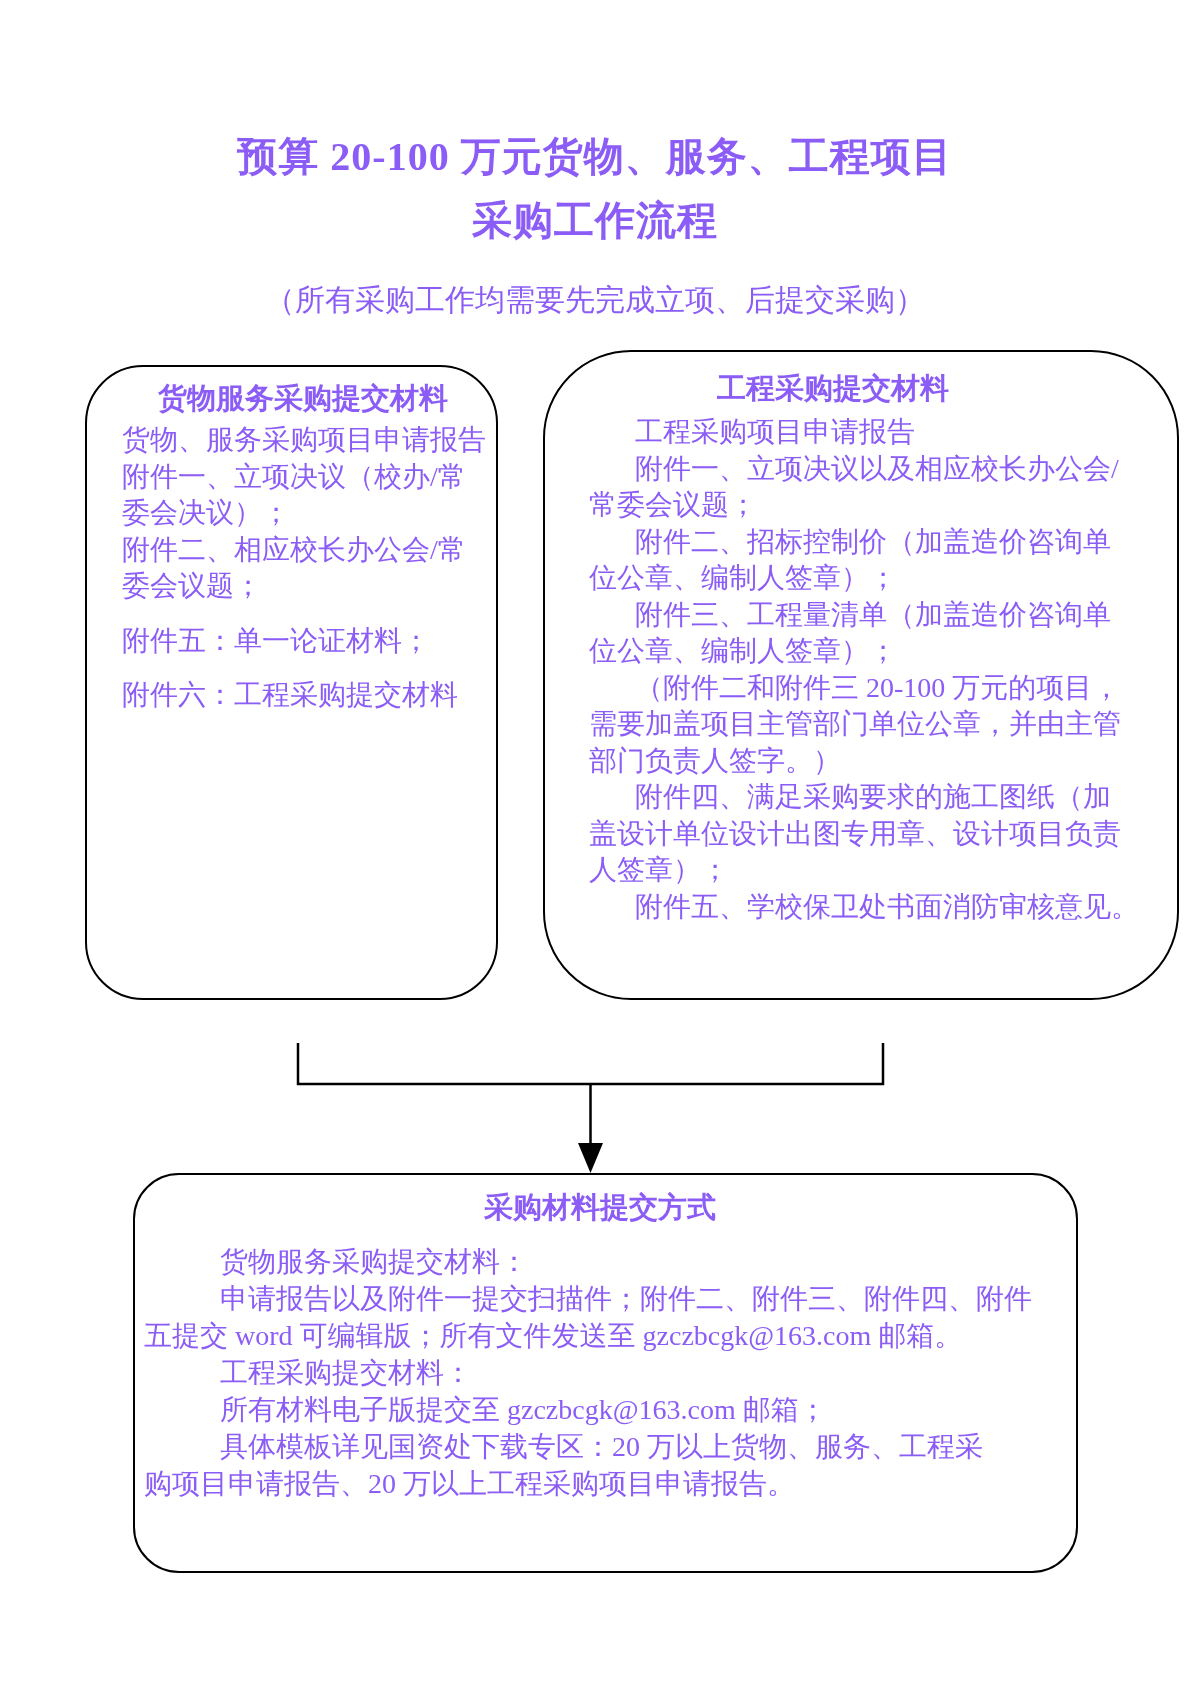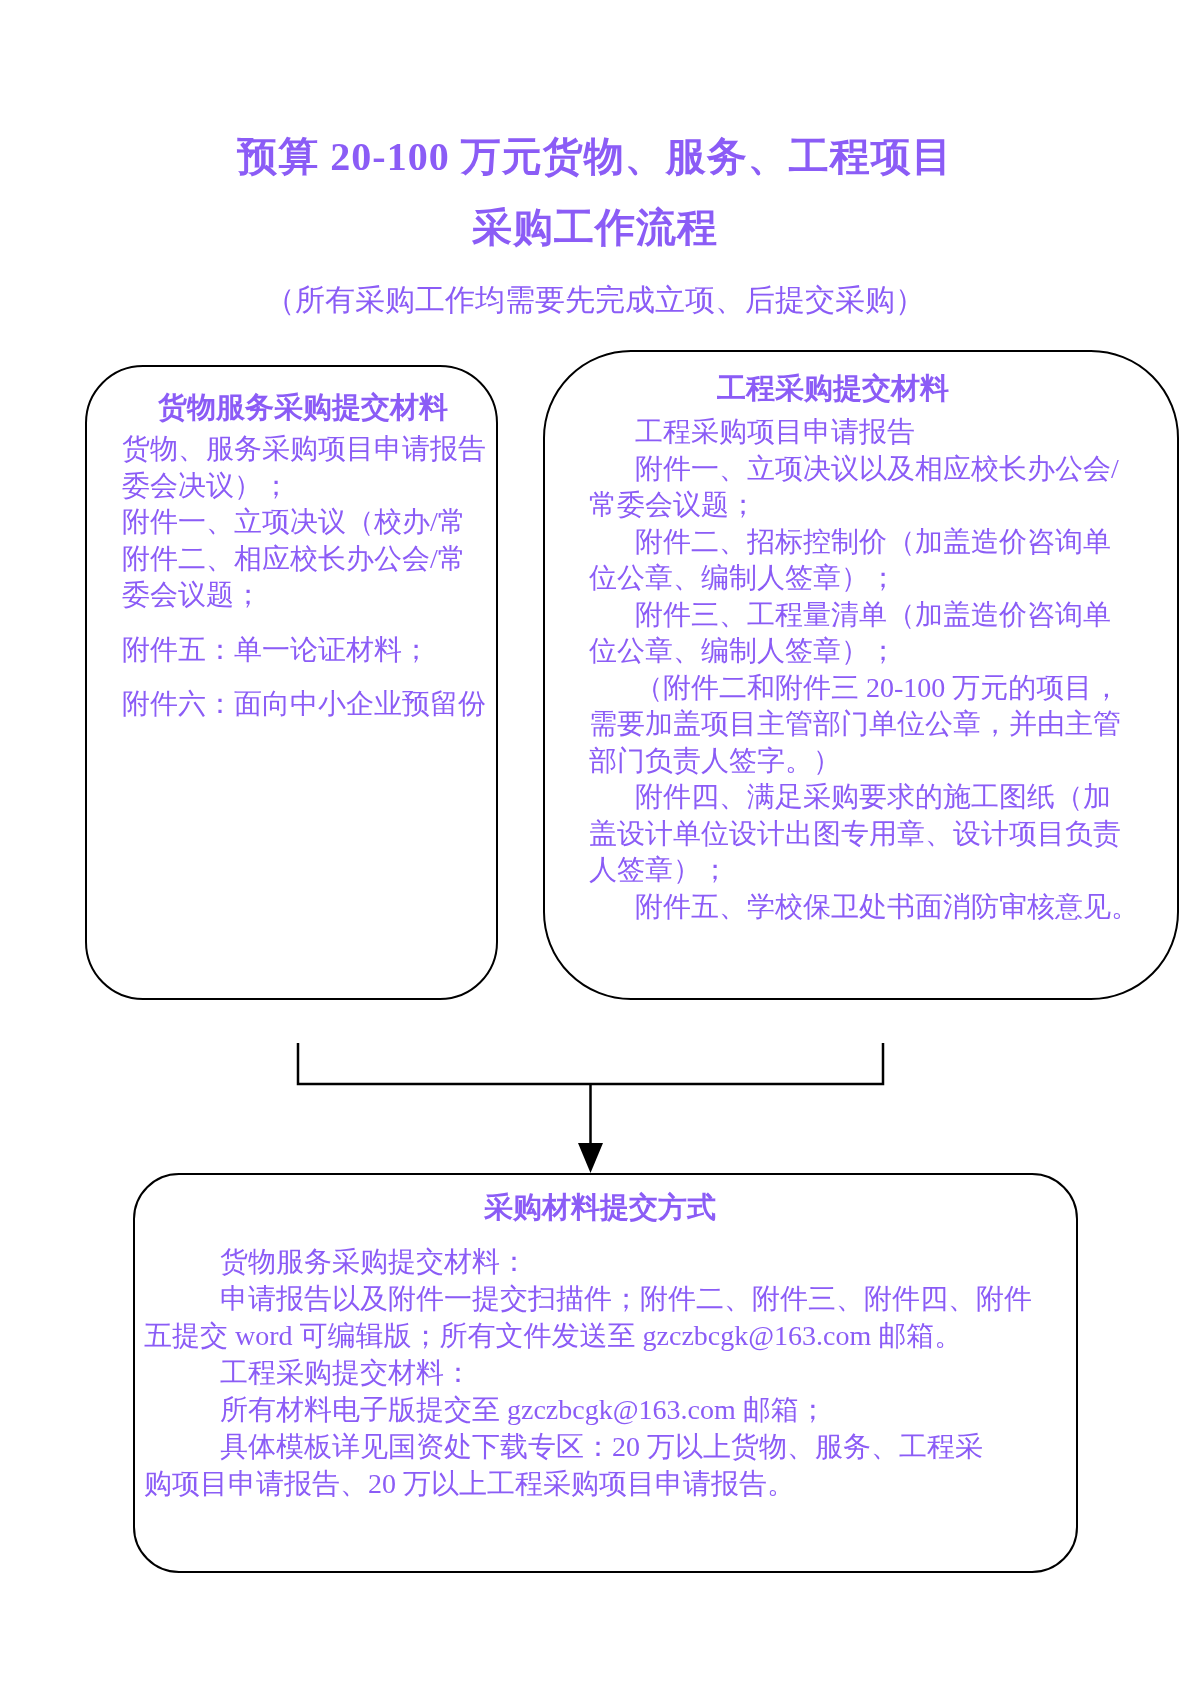--- a/index.html
+++ b/index.html
@@ -16,40 +16,40 @@
     position: absolute;
     left: 0; width: 100%;
     text-align: center;
     font-size: 40px;
     font-weight: bold;
     line-height: 50px;
     letter-spacing: 1px;
     white-space: nowrap;
   }
   .title1 { top: 132px; }
-  .title2 { top: 203px; }
+  .title2 { top: 196px; }
   .doc-subtitle {
     position: absolute;
     top: 280px; left: 0; width: 100%;
     text-align: center;
     font-size: 30px;
     line-height: 40px;
     white-space: nowrap;
   }
   .box {
     position: absolute;
     box-sizing: border-box;
     border: 2.5px solid #000;
     background: #fff;
   }
   .box-goods {
     left: 85px; top: 365px;
     width: 413px; height: 635px;
     border-radius: 58px;
-    padding: 20px 12px 0 35px;
+    padding: 11px 12px 0 35px;
   }
   .box-works {
     left: 543px; top: 350px;
     width: 636px; height: 650px;
     border-radius: 88px;
     padding: 16px 20px 12px 44px;
   }
   .box-submit {
     left: 133px; top: 1173px;
     width: 945px; height: 400px;
@@ -86,26 +86,26 @@
 
 <div class="page">
 
   <div class="doc-title title1">预算 20-100 万元货物、服务、工程项目</div>
   <div class="doc-title title2">采购工作流程</div>
   <div class="doc-subtitle">（所有采购工作均需要先完成立项、后提交采购）</div>
 
   <div class="box box-goods">
     <div class="box-title">货物服务采购提交材料</div>
     <div class="tline">货物、服务采购项目申请报告</div>
+    <div class="tline">附件一、立项决议（校办/常</div>
     <div class="tline">委会决议）；</div>
-    <div class="tline">附件一、立项决议（校办/常</div>
     <div class="tline">附件二、相应校长办公会/常</div>
     <div class="tline">委会议题；</div>
     <div class="tline gap">附件五：单一论证材料；</div>
-    <div class="tline gap">附件六：面向中小企业预留份</div>
+    <div class="tline gap">附件六：工程采购提交材料</div>
   </div>
 
   <div class="box box-works">
     <div class="box-title">工程采购提交材料</div>
     <div class="tline ind">工程采购项目申请报告</div>
     <div class="tline ind">附件一、立项决议以及相应校长办公会/</div>
     <div class="tline">常委会议题；</div>
     <div class="tline ind">附件二、招标控制价（加盖造价咨询单</div>
     <div class="tline">位公章、编制人签章）；</div>
     <div class="tline ind">附件三、工程量清单（加盖造价咨询单</div>

